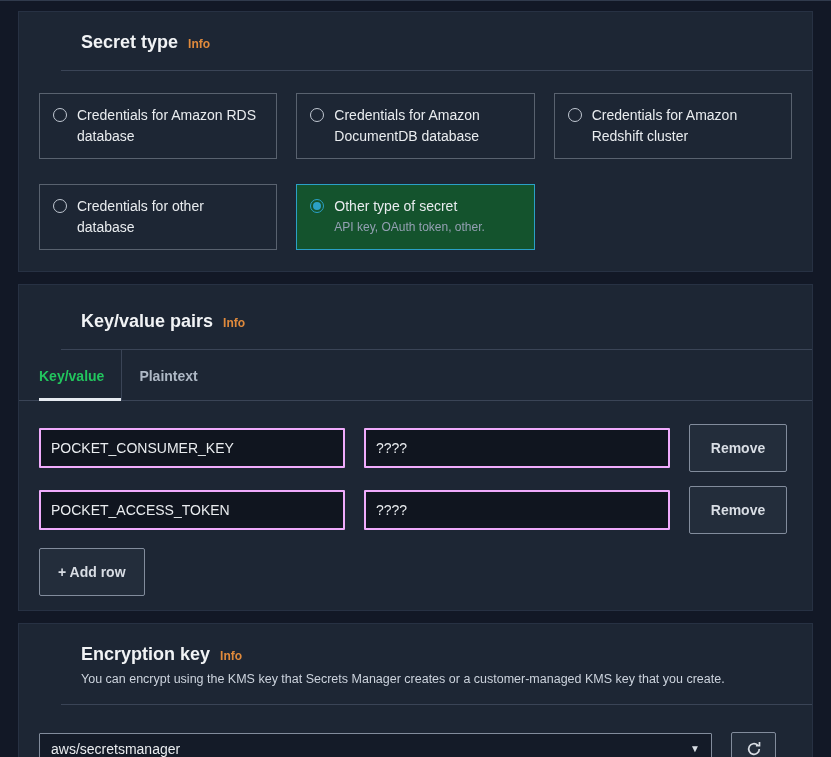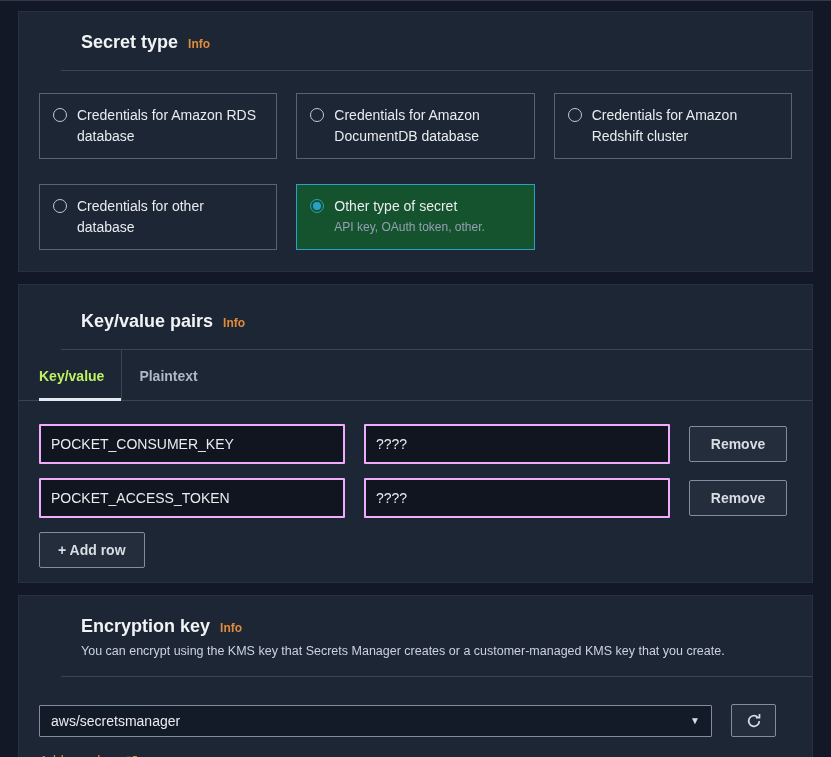--- a/index.html
+++ b/index.html
@@ -75,21 +75,21 @@
   .tab {
     font-size: 14px;
     font-weight: bold;
     color: #aeb8c5;
     padding: 18px 17px 16px;
     cursor: pointer;
     position: relative;
   }
   .tab:first-child { padding-left: 0; }
   .tab:not(:first-child) { border-left: 1px solid #3a4456; }
-  .tab.active { color: #bef264; }
+  .tab.active { color: #22c55e; }
   .tab.active::after {
     content: "";
     position: absolute;
     left: 0; right: 0; bottom: -1px;
     height: 3px;
     background: #e6eaf0;
   }
 
   
   .kv-rows { padding: 23px 20px 14px; }
@@ -106,21 +106,21 @@
     background: #10151f;
     border: 2px solid #f0abfc;
     border-radius: 1px;
     color: #e9ecef;
     font-size: 14px;
     padding: 0 10px;
     font-family: inherit;
     outline: none;
   }
   .btn {
-    height: 36px;
+    height: 48px;
     background: #232d3b;
     border: 1px solid #828c9c;
     border-radius: 2px;
     color: #d8dde4;
     font-weight: bold;
     font-size: 14px;
     padding: 0 18px;
     font-family: inherit;
     cursor: pointer;
   }

